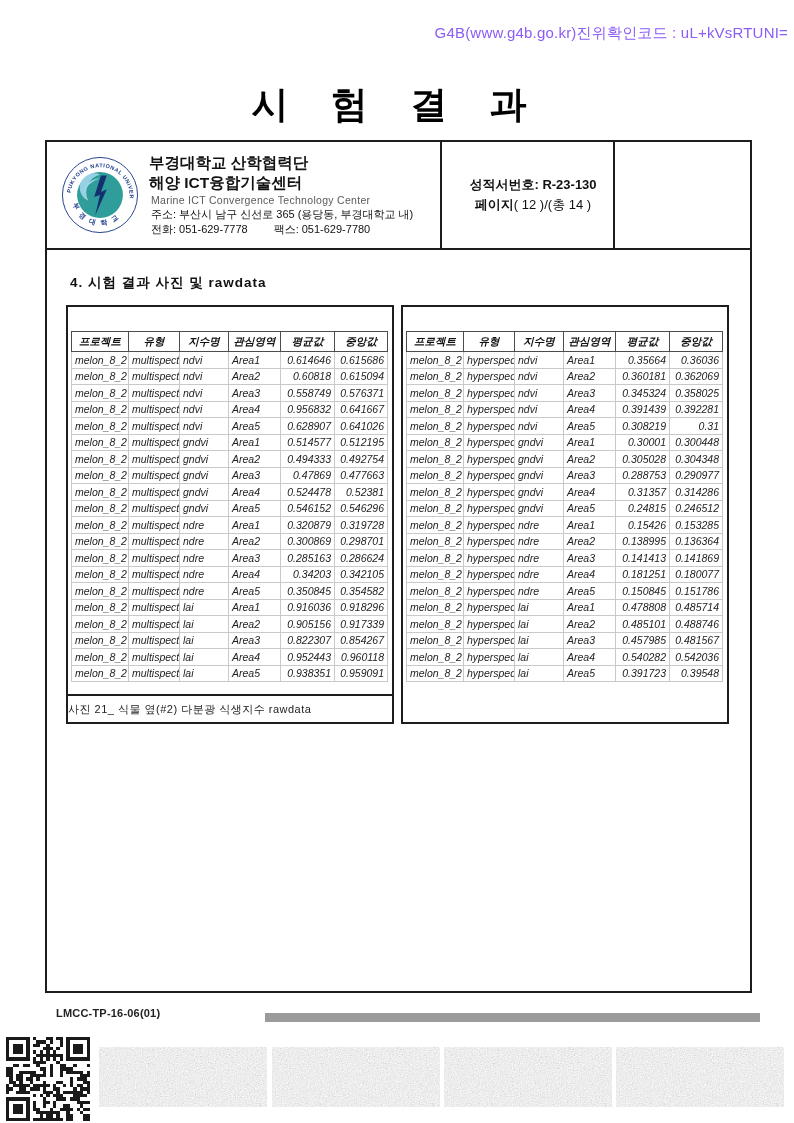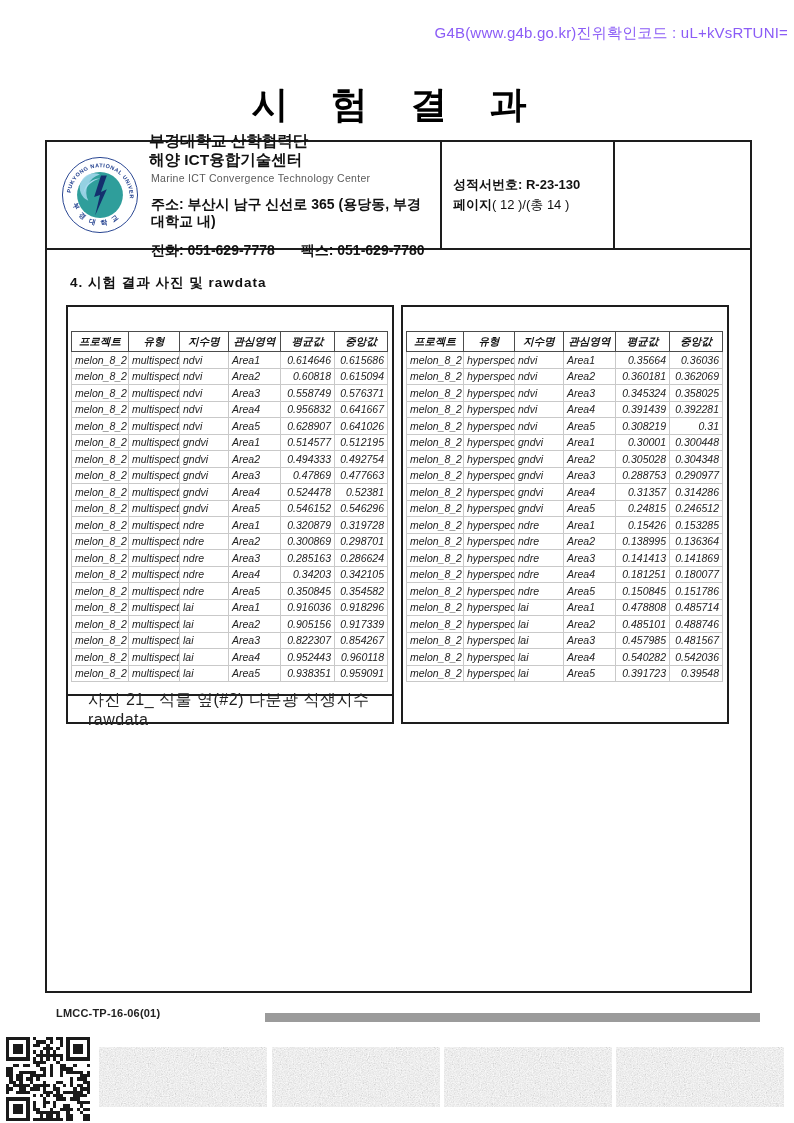--- a/index.html
+++ b/index.html
@@ -15,43 +15,43 @@
     font-size:37px;font-weight:bold;letter-spacing:16px;color:#000;}
   
   .main-box{position:absolute;left:45px;top:140px;width:707px;height:853px;
     border:2px solid #1d1d1d;box-sizing:border-box;background:#fff;}
   .hdr{display:flex;height:108px;border-bottom:2px solid #1d1d1d;box-sizing:border-box;}
   .org-cell{flex:1;display:flex;align-items:center;padding:8px 6px 8px 14px;box-sizing:border-box;}
   .logo-wrap{width:78px;height:78px;flex:0 0 78px;}
   .org-text{margin-left:10px;line-height:1.25;}
   .org-name{font-size:15.5px;font-weight:bold;color:#111;}
   .org-en{font-size:10.5px;color:#5a5a5a;margin:2px 0 0 2px;letter-spacing:0.3px;}
-  .org-addr,.org-tel{font-size:14px;font-weight:bold;color:#111;margin-left:2px;margin-top:11px;}
+  .org-addr,.org-tel{font-size:11px;font-weight:normal;color:#111;margin-left:2px;margin-top:1px;}
   .org-tel .fax{margin-left:26px;}
   .report-cell{width:175px;border-left:2px solid #1d1d1d;border-right:2px solid #1d1d1d;
     box-sizing:border-box;display:flex;flex-direction:column;justify-content:center;
-    padding-left:11px;gap:2px;}
+    padding-left:11px;gap:2px;text-align:center;}
   .report-line{font-size:13px;color:#111;}
   .report-line .b{font-weight:bold;}
   .empty-cell{width:135px;}
   
   .section-title{margin:24px 0 0 23px;font-size:13.5px;font-weight:bold;color:#111;letter-spacing:1px;}
   
   .panels{position:absolute;left:19px;top:163px;display:flex;gap:7px;}
   .panel{width:328px;height:419px;border:2px solid #1d1d1d;box-sizing:border-box;
     position:relative;background:#fff;}
   .xl{position:absolute;top:24px;left:3px;}
   table{border-collapse:collapse;table-layout:fixed;width:316px;font-size:10.5px;font-style:italic;}
   th{border:1px solid #4c4c4c;font-weight:bold;padding:2px 2px;height:15px;
     text-align:center;color:#111;background:#fff;overflow:hidden;white-space:nowrap;}
   td{border:1px solid #c9c9c9;padding:1px 3px;height:13.5px;line-height:1.15;
     color:#222;overflow:hidden;white-space:nowrap;}
   td.num{text-align:right;}
   .caption{position:absolute;left:0;right:0;bottom:0;height:28px;border-top:2px solid #1d1d1d;
-    display:flex;align-items:center;padding-left:20px;font-size:16px;color:#222;
+    display:flex;align-items:center;padding-left:0;font-size:11px;color:#222;
     box-sizing:border-box;letter-spacing:0.5px;}
   
   .form-code{position:absolute;left:56px;top:1007px;font-size:11px;font-weight:bold;color:#222;letter-spacing:0.2px;}
   .gray-bar{position:absolute;left:265px;top:1013px;width:495px;height:9px;background:#9b9b9b;}
   .qr{position:absolute;left:6px;top:1037px;width:84px;height:84px;fill:#1a1a1a;}
   .noise{position:absolute;top:1047px;width:168px;height:60px;}
   .noise-1{left:99px;}.noise-2{left:272px;}.noise-3{left:444px;}.noise-4{left:616px;}
 </style>
 </head>
 <body>

